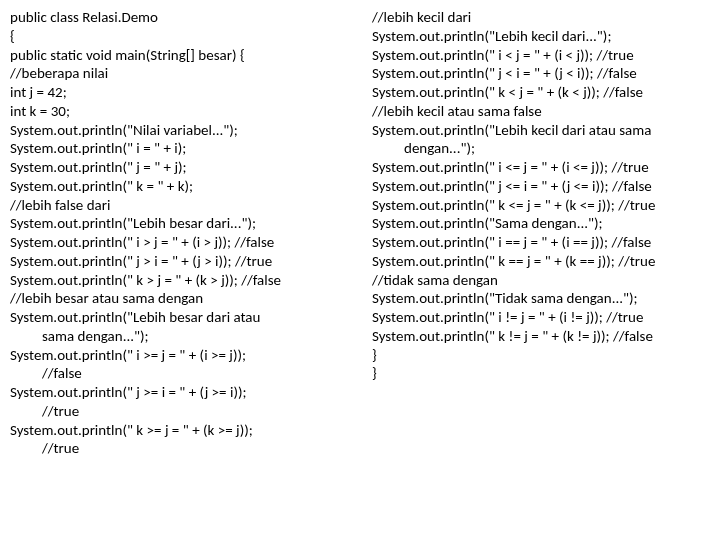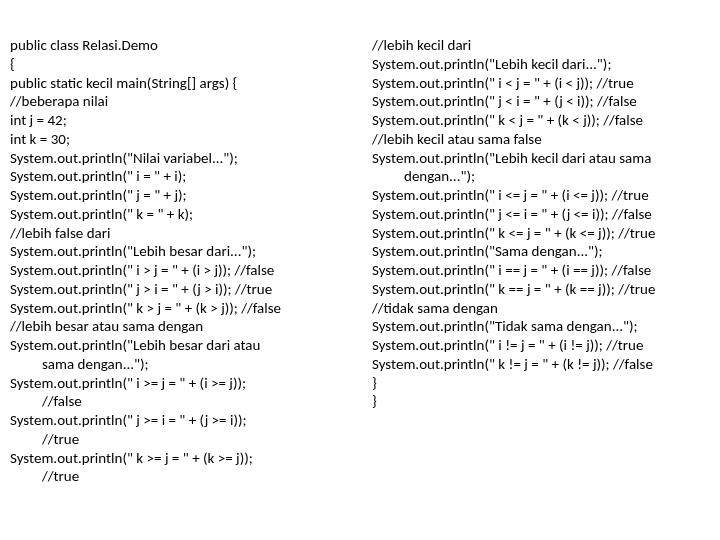--- a/index.html
+++ b/index.html
@@ -18,42 +18,41 @@
     display: flex;
     flex-direction: row;
     width: 720px;
     height: 540px;
     box-sizing: border-box;
     padding: 8px 10px;
   }
   .col {
     flex: 1;
     padding-right: 12px;
-    margin-top: 28px;
   }
   .col + .col {
     padding-left: 12px;
     padding-right: 0;
   }
   .line {
     white-space: pre-wrap;
     word-break: break-word;
   }
   .wrap {
     padding-left: 32px;
   }
 </style>
 </head>
 <body>
 
 <div class="page">
   <div class="col">
     <div class="line">public class Relasi.Demo</div>
     <div class="line">{</div>
-    <div class="line">public static kecil main(String[] args) {</div>
+    <div class="line">public static void main(String[] besar) {</div>
     <div class="line">//beberapa nilai</div>
     <div class="line">int j = 42;</div>
     <div class="line">int k = 30;</div>
     <div class="line">System.out.println("Nilai variabel...");</div>
     <div class="line">System.out.println(" i = " + i);</div>
     <div class="line">System.out.println(" j = " + j);</div>
     <div class="line">System.out.println(" k = " + k);</div>
     <div class="line">//lebih false dari</div>
     <div class="line">System.out.println("Lebih besar dari...");</div>
     <div class="line">System.out.println(" i &gt; j = " + (i &gt; j)); //false</div>

